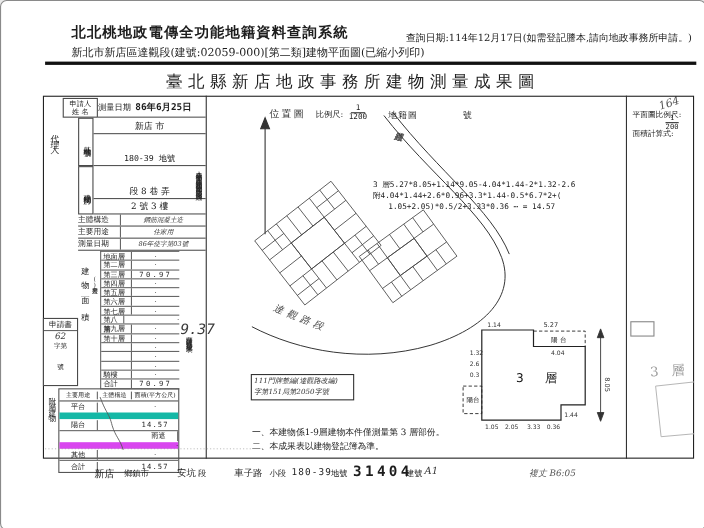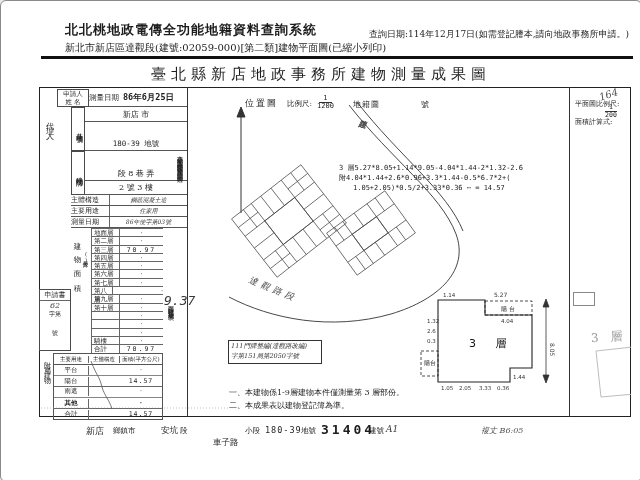--- a/index.html
+++ b/index.html
@@ -141,36 +141,36 @@
     <div style="font-size:6px;margin-top:10px;">號</div>
   </div>
 
   <div class="abs vtext" style="left:41px;top:355px;font-size:7px;letter-spacing:5px;height:56px;">附屬建物</div>
   <div class="abs" style="left:52px;top:352px;width:110px;border:1px solid #555;box-sizing:border-box;">
     <div style="display:flex;font-size:5.5px;border-bottom:1px solid #555;height:10px;align-items:center;">
       <span style="width:34px;border-right:1px solid #666;text-align:center;">主要用途</span>
       <span style="width:30px;border-right:1px solid #666;text-align:center;">主體構造</span>
       <span style="flex:1;text-align:center;">面積(平方公尺)</span>
     </div>
-    <div style="display:flex;font-size:6.5px;border-bottom:1px solid #14b8a6;height:10px;align-items:center;">
+    <div style="display:flex;font-size:6.5px;border-bottom:6px solid #14b8a6;height:10px;align-items:center;">
       <span style="width:34px;border-right:1px solid #666;text-align:center;">平台</span>
       <span style="width:30px;border-right:1px solid #666;"></span>
       <span style="flex:1;text-align:center;">·</span>
     </div>
     <div style="display:flex;font-size:6.5px;border-bottom:1px solid #666;height:10px;align-items:center;">
       <span style="width:34px;border-right:1px solid #666;text-align:center;">陽台</span>
       <span style="width:30px;border-right:1px solid #666;"></span>
       <span class="mono" style="flex:1;text-align:center;letter-spacing:1px;">14.57</span>
     </div>
-    <div style="display:flex;font-size:6.5px;border-bottom:1px solid #d946ef;height:10px;align-items:flex-start;">
+    <div style="display:flex;font-size:6.5px;border-bottom:6px solid #d946ef;height:10px;align-items:flex-end;flex-direction:column;">
       <span style="width:34px;border-right:1px solid #666;text-align:center;">雨遮</span>
       <span style="width:30px;border-right:1px solid #666;"></span>
       <span style="flex:1;text-align:center;">·</span>
     </div>
-    <div style="display:flex;font-size:6.5px;border-bottom:1px solid #666;height:10px;align-items:center;font-weight:bold;">
+    <div style="display:flex;font-size:6.5px;border-bottom:1px solid #666;height:10px;align-items:center;">
       <span style="width:34px;border-right:1px solid #666;text-align:center;">其他</span>
       <span style="width:30px;border-right:1px solid #666;"></span>
       <span style="flex:1;text-align:center;">·</span>
     </div>
     <div style="display:flex;font-size:6.5px;height:10px;align-items:center;">
       <span style="width:34px;border-right:1px solid #666;text-align:center;">合計</span>
       <span style="width:30px;border-right:1px solid #666;"></span>
       <span class="mono" style="flex:1;text-align:center;letter-spacing:1px;">14.57</span>
     </div>
   </div>
@@ -298,21 +298,21 @@
   </div>
   <div class="abs" style="left:574px;top:116px;font-size:7px;">面積計算式:</div>
   <div class="abs" style="left:572px;top:291px;width:20px;height:12px;border:1px solid #888;"></div>
   <div class="abs" style="left:590px;top:328px;font-size:12px;letter-spacing:4px;color:#9a9a9a;transform:rotate(-4deg);">3 層</div>
 
   <div class="abs" style="left:38px;top:421px;width:592px;height:24px;">
     <span class="abs" style="left:47px;top:3px;font-size:9px;">新店</span>
     <span class="abs" style="left:74px;top:4px;font-size:7.5px;">鄉鎮市</span>
     <span class="abs" style="left:122px;top:3px;font-size:8.5px;">安坑</span>
     <span class="abs" style="left:141px;top:4px;font-size:7.5px;">段</span>
-    <span class="abs" style="left:174px;top:3px;font-size:8.5px;margin-top:12px;">車子路</span>
+    <span class="abs" style="left:174px;top:3px;font-size:8.5px;">車子路</span>
     <span class="abs" style="left:206px;top:4px;font-size:7.5px;">小段</span>
     <span class="abs mono" style="left:226px;top:3px;font-size:8.5px;letter-spacing:1px;">180-39</span>
     <span class="abs" style="left:262px;top:4px;font-size:7.5px;">地號</span>
     <span class="abs mono" style="left:282px;top:0;font-size:13px;letter-spacing:3px;font-weight:bold;">31404</span>
     <span class="abs" style="left:330px;top:4px;font-size:7.5px;">建號</span>
     <span class="abs hand" style="left:347px;top:2px;font-size:9px;">A1</span>
     <span class="abs hand" style="left:442px;top:3px;font-size:8px;color:#555;">複丈 B6:05</span>
   </div>
 
 </div>

